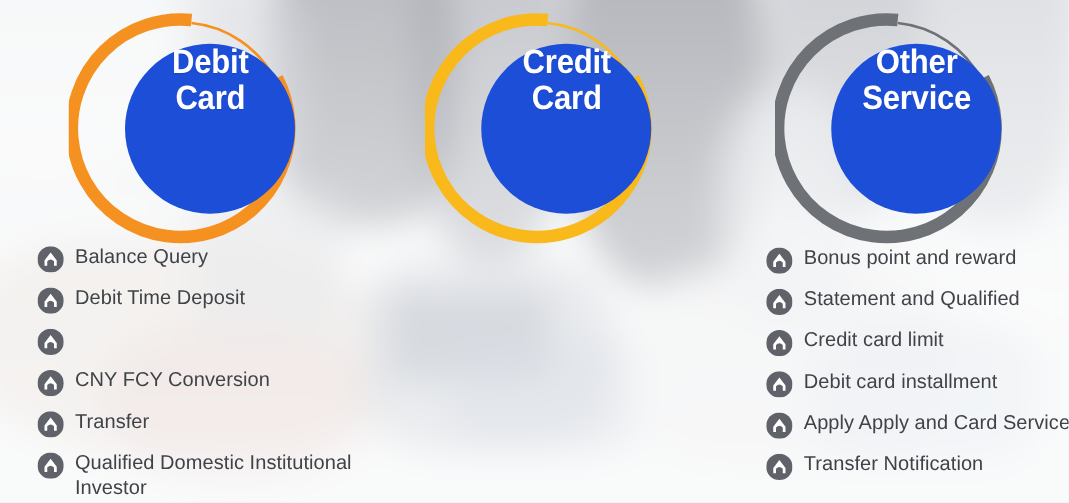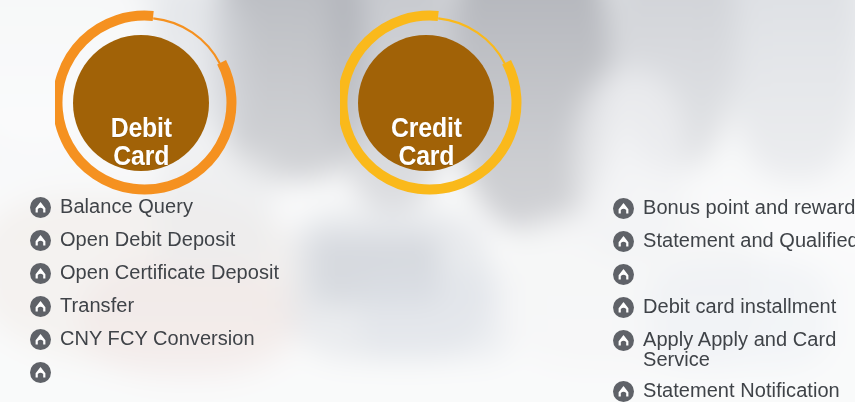--- a/index.html
+++ b/index.html
@@ -88,28 +88,28 @@
     margin: 8px auto 0 auto;
   }
   .badge svg {
     position: absolute;
     left: 0;
     top: 0;
     display: block;
   }
   .badge-inner {
     position: absolute;
-    left: 18px;
+    left: 45px;
     top: 27px;
     width: 136px;
     height: 136px;
     border-radius: 50%;
-    background: #a16207;
+    background: #1d4ed8;
     display: flex;
-    align-items: flex-end;
+    align-items: flex-start;
     justify-content: center;
   }
   .badge-title {
     color: #ffffff;
     font-family: "Liberation Sans Narrow", "Liberation Sans", sans-serif;
     font-weight: bold;
     font-size: 27px;
     line-height: 1.06;
     text-align: center;
     letter-spacing: -0.2px;
@@ -137,21 +137,21 @@
   .svc-icon {
     flex: 0 0 auto;
     width: 21px;
     height: 21px;
     margin-right: 9px;
     margin-top: 1px;
   }
   .svc-icon svg { display: block; }
 
   .svc-label {
-    font-size: 20px;
+    font-size: 16px;
     line-height: 20px;
     color: #3f4348;
     letter-spacing: 0.05px;
     white-space: pre-line;
   }
 </style>
 </head>
 <body>
 
 <div class="stage">
@@ -203,56 +203,57 @@
           </span>
           <span class="svc-label">Balance Query</span>
         </li>
         <li class="svc-item">
           <span class="svc-icon">
             <svg width="21" height="21" viewBox="0 0 21 21">
               <circle cx="10.5" cy="10.5" r="10.5" fill="#5F6268"></circle>
               <path d="M10.5 4.9 L15.4 11.3 L15.4 15.6 L13.2 15.6 L13.2 11.9 Q10.5 9.4 7.8 11.9 L7.8 15.6 L5.6 15.6 L5.6 11.3 Z" fill="#FFFFFF"></path>
             </svg>
           </span>
-          <span class="svc-label">Open Debit Deposit</span>
-        </li>
-        <li class="svc-item">
-          <span class="svc-icon">
-            <svg width="21" height="21" viewBox="0 0 21 21">
-              <circle cx="10.5" cy="10.5" r="10.5" fill="#5F6268"></circle>
-              <path d="M10.5 4.9 L15.4 11.3 L15.4 15.6 L13.2 15.6 L13.2 11.9 Q10.5 9.4 7.8 11.9 L7.8 15.6 L5.6 15.6 L5.6 11.3 Z" fill="#FFFFFF"></path>
-            </svg>
-          </span>
-          <span class="svc-label">Open Certificate Deposit</span>
+          <span class="svc-label">Debit Time Deposit</span>
+        </li>
+        <li class="svc-item">
+          <span class="svc-icon">
+            <svg width="21" height="21" viewBox="0 0 21 21">
+              <circle cx="10.5" cy="10.5" r="10.5" fill="#5F6268"></circle>
+              <path d="M10.5 4.9 L15.4 11.3 L15.4 15.6 L13.2 15.6 L13.2 11.9 Q10.5 9.4 7.8 11.9 L7.8 15.6 L5.6 15.6 L5.6 11.3 Z" fill="#FFFFFF"></path>
+            </svg>
+          </span>
+        </li>
+        <li class="svc-item">
+          <span class="svc-icon">
+            <svg width="21" height="21" viewBox="0 0 21 21">
+              <circle cx="10.5" cy="10.5" r="10.5" fill="#5F6268"></circle>
+              <path d="M10.5 4.9 L15.4 11.3 L15.4 15.6 L13.2 15.6 L13.2 11.9 Q10.5 9.4 7.8 11.9 L7.8 15.6 L5.6 15.6 L5.6 11.3 Z" fill="#FFFFFF"></path>
+            </svg>
+          </span>
+          <span class="svc-label">CNY FCY Conversion</span>
         </li>
         <li class="svc-item">
           <span class="svc-icon">
             <svg width="21" height="21" viewBox="0 0 21 21">
               <circle cx="10.5" cy="10.5" r="10.5" fill="#5F6268"></circle>
               <path d="M10.5 4.9 L15.4 11.3 L15.4 15.6 L13.2 15.6 L13.2 11.9 Q10.5 9.4 7.8 11.9 L7.8 15.6 L5.6 15.6 L5.6 11.3 Z" fill="#FFFFFF"></path>
             </svg>
           </span>
           <span class="svc-label">Transfer</span>
         </li>
         <li class="svc-item">
           <span class="svc-icon">
             <svg width="21" height="21" viewBox="0 0 21 21">
               <circle cx="10.5" cy="10.5" r="10.5" fill="#5F6268"></circle>
               <path d="M10.5 4.9 L15.4 11.3 L15.4 15.6 L13.2 15.6 L13.2 11.9 Q10.5 9.4 7.8 11.9 L7.8 15.6 L5.6 15.6 L5.6 11.3 Z" fill="#FFFFFF"></path>
             </svg>
           </span>
-          <span class="svc-label">CNY FCY Conversion</span>
-        </li>
-        <li class="svc-item">
-          <span class="svc-icon">
-            <svg width="21" height="21" viewBox="0 0 21 21">
-              <circle cx="10.5" cy="10.5" r="10.5" fill="#5F6268"></circle>
-              <path d="M10.5 4.9 L15.4 11.3 L15.4 15.6 L13.2 15.6 L13.2 11.9 Q10.5 9.4 7.8 11.9 L7.8 15.6 L5.6 15.6 L5.6 11.3 Z" fill="#FFFFFF"></path>
-            </svg>
-          </span>
+          <span class="svc-label">Qualified Domestic Institutional
+Investor</span>
         </li>
       </ul>
     </div>
 
     <div class="col col-1">
       <div class="badge">
         <svg width="190" height="190" viewBox="0 0 190 190">
           <path d="M 98.2 8.0 A 87 87 0 1 0 166.6 54.3" fill="none" stroke="#FAB91B" stroke-width="10" stroke-linecap="butt"></path>
           <path d="M 98.2 10.4 A 84.6 84.6 0 0 1 165.1 55.9" fill="none" stroke="#FAB91B" stroke-width="2.1" stroke-linecap="butt"></path>
         </svg>
@@ -281,20 +282,21 @@
           </span>
           <span class="svc-label">Statement and Qualified</span>
         </li>
         <li class="svc-item">
           <span class="svc-icon">
             <svg width="21" height="21" viewBox="0 0 21 21">
               <circle cx="10.5" cy="10.5" r="10.5" fill="#5F6268"></circle>
               <path d="M10.5 4.9 L15.4 11.3 L15.4 15.6 L13.2 15.6 L13.2 11.9 Q10.5 9.4 7.8 11.9 L7.8 15.6 L5.6 15.6 L5.6 11.3 Z" fill="#FFFFFF"></path>
             </svg>
           </span>
+          <span class="svc-label">Credit card limit</span>
         </li>
         <li class="svc-item">
           <span class="svc-icon">
             <svg width="21" height="21" viewBox="0 0 21 21">
               <circle cx="10.5" cy="10.5" r="10.5" fill="#5F6268"></circle>
               <path d="M10.5 4.9 L15.4 11.3 L15.4 15.6 L13.2 15.6 L13.2 11.9 Q10.5 9.4 7.8 11.9 L7.8 15.6 L5.6 15.6 L5.6 11.3 Z" fill="#FFFFFF"></path>
             </svg>
           </span>
           <span class="svc-label">Debit card installment</span>
         </li>
@@ -307,20 +309,33 @@
           </span>
           <span class="svc-label">Apply Apply and Card Service</span>
         </li>
         <li class="svc-item">
           <span class="svc-icon">
             <svg width="21" height="21" viewBox="0 0 21 21">
               <circle cx="10.5" cy="10.5" r="10.5" fill="#5F6268"></circle>
               <path d="M10.5 4.9 L15.4 11.3 L15.4 15.6 L13.2 15.6 L13.2 11.9 Q10.5 9.4 7.8 11.9 L7.8 15.6 L5.6 15.6 L5.6 11.3 Z" fill="#FFFFFF"></path>
             </svg>
           </span>
-          <span class="svc-label">Statement Notification</span>
+          <span class="svc-label">Transfer Notification</span>
         </li>
       </ul>
     </div>
 
+    <div class="col col-2">
+      <div class="badge">
+        <svg width="190" height="190" viewBox="0 0 190 190">
+          <path d="M 98.2 8.0 A 87 87 0 1 0 166.6 54.3" fill="none" stroke="#6E7175" stroke-width="10" stroke-linecap="butt"></path>
+          <path d="M 98.2 10.4 A 84.6 84.6 0 0 1 165.1 55.9" fill="none" stroke="#6E7175" stroke-width="2.1" stroke-linecap="butt"></path>
+        </svg>
+        <div class="badge-inner">
+          <span class="badge-title">Other
+Service</span>
+        </div>
+      </div>
+
+    </div>
 
   </div>
 </div>
 
 </body></html>

